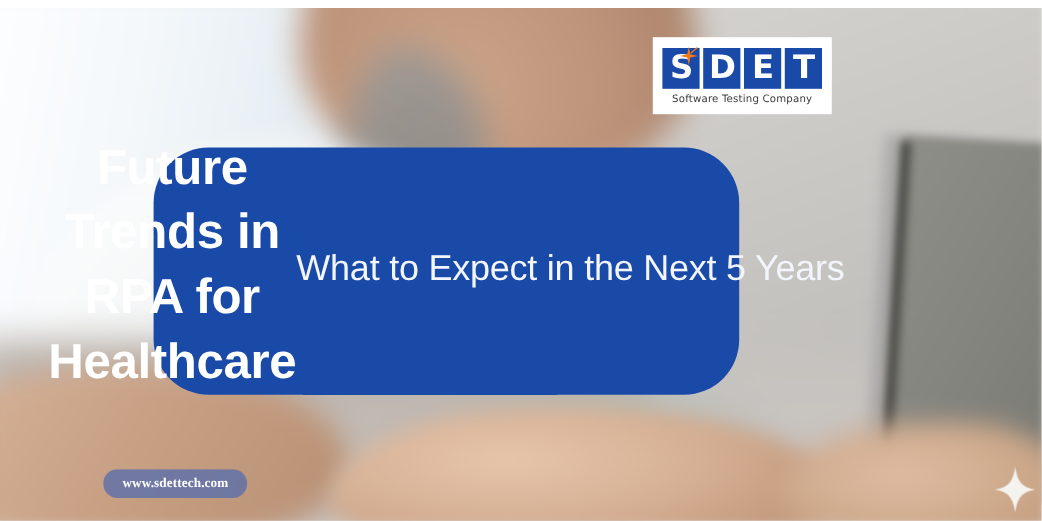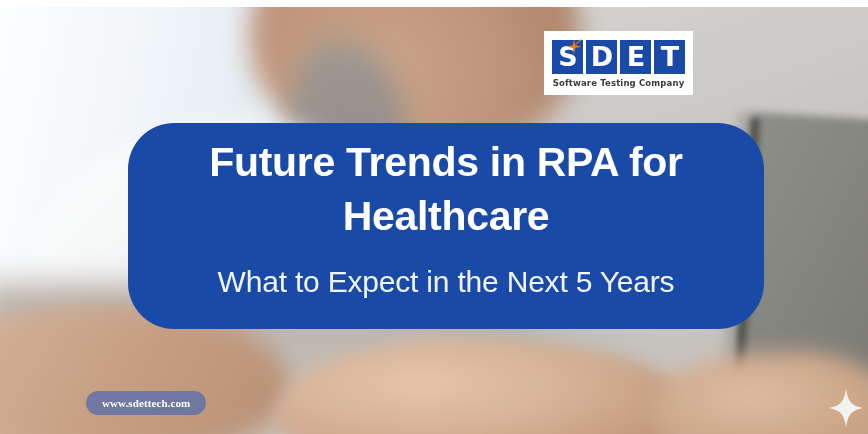--- a/index.html
+++ b/index.html
@@ -185,27 +185,27 @@
     width: 868px; height: 434px;
     backdrop-filter: blur(2px);
     pointer-events: none;
   }
 
   
   .title-panel {
     position: absolute;
     left: 128px;
     top: 123px;
-    width: 636px;
+    width: 488px;
     height: 206px;
     background: #1a4aa8;
     border-radius: 46px;
     z-index: 20;
     display: flex;
-    flex-direction: column;
+    flex-direction: row;
     align-items: center;
     justify-content: center;
     box-sizing: border-box;
     padding: 10px 26px 14px 26px;
   }
   .title-heading {
     color: #ffffff;
     font-size: 41px;
     font-weight: bold;
     line-height: 1.32;
@@ -214,21 +214,21 @@
     margin: 0 0 8px 0;
     max-width: 500px;
   }
   .title-sub {
     color: #f2f5fb;
     font-size: 30px;
     font-weight: 400;
     line-height: 1.2;
     text-align: center;
     letter-spacing: -0.2px;
-    margin: 13px;
+    margin: 0;
     white-space: nowrap;
   }
 
   
   .logo-card {
     position: absolute;
     left: 544px;
     top: 31px;
     width: 149px;
     height: 64px;
@@ -266,21 +266,21 @@
     left: 14px;
     top: -1px;
     width: 16px;
     height: 16px;
     z-index: 3;
   }
   .logo-tagline {
     margin-top: 4px;
     color: #3b3b3b;
     font-size: 8.5px;
-    font-weight: bold;
+    font-weight: normal;
     letter-spacing: 0.15px;
     white-space: nowrap;
     font-family: "DejaVu Sans", sans-serif;
   }
 
   
   .url-pill {
     position: absolute;
     left: 86px;
     top: 391px;

